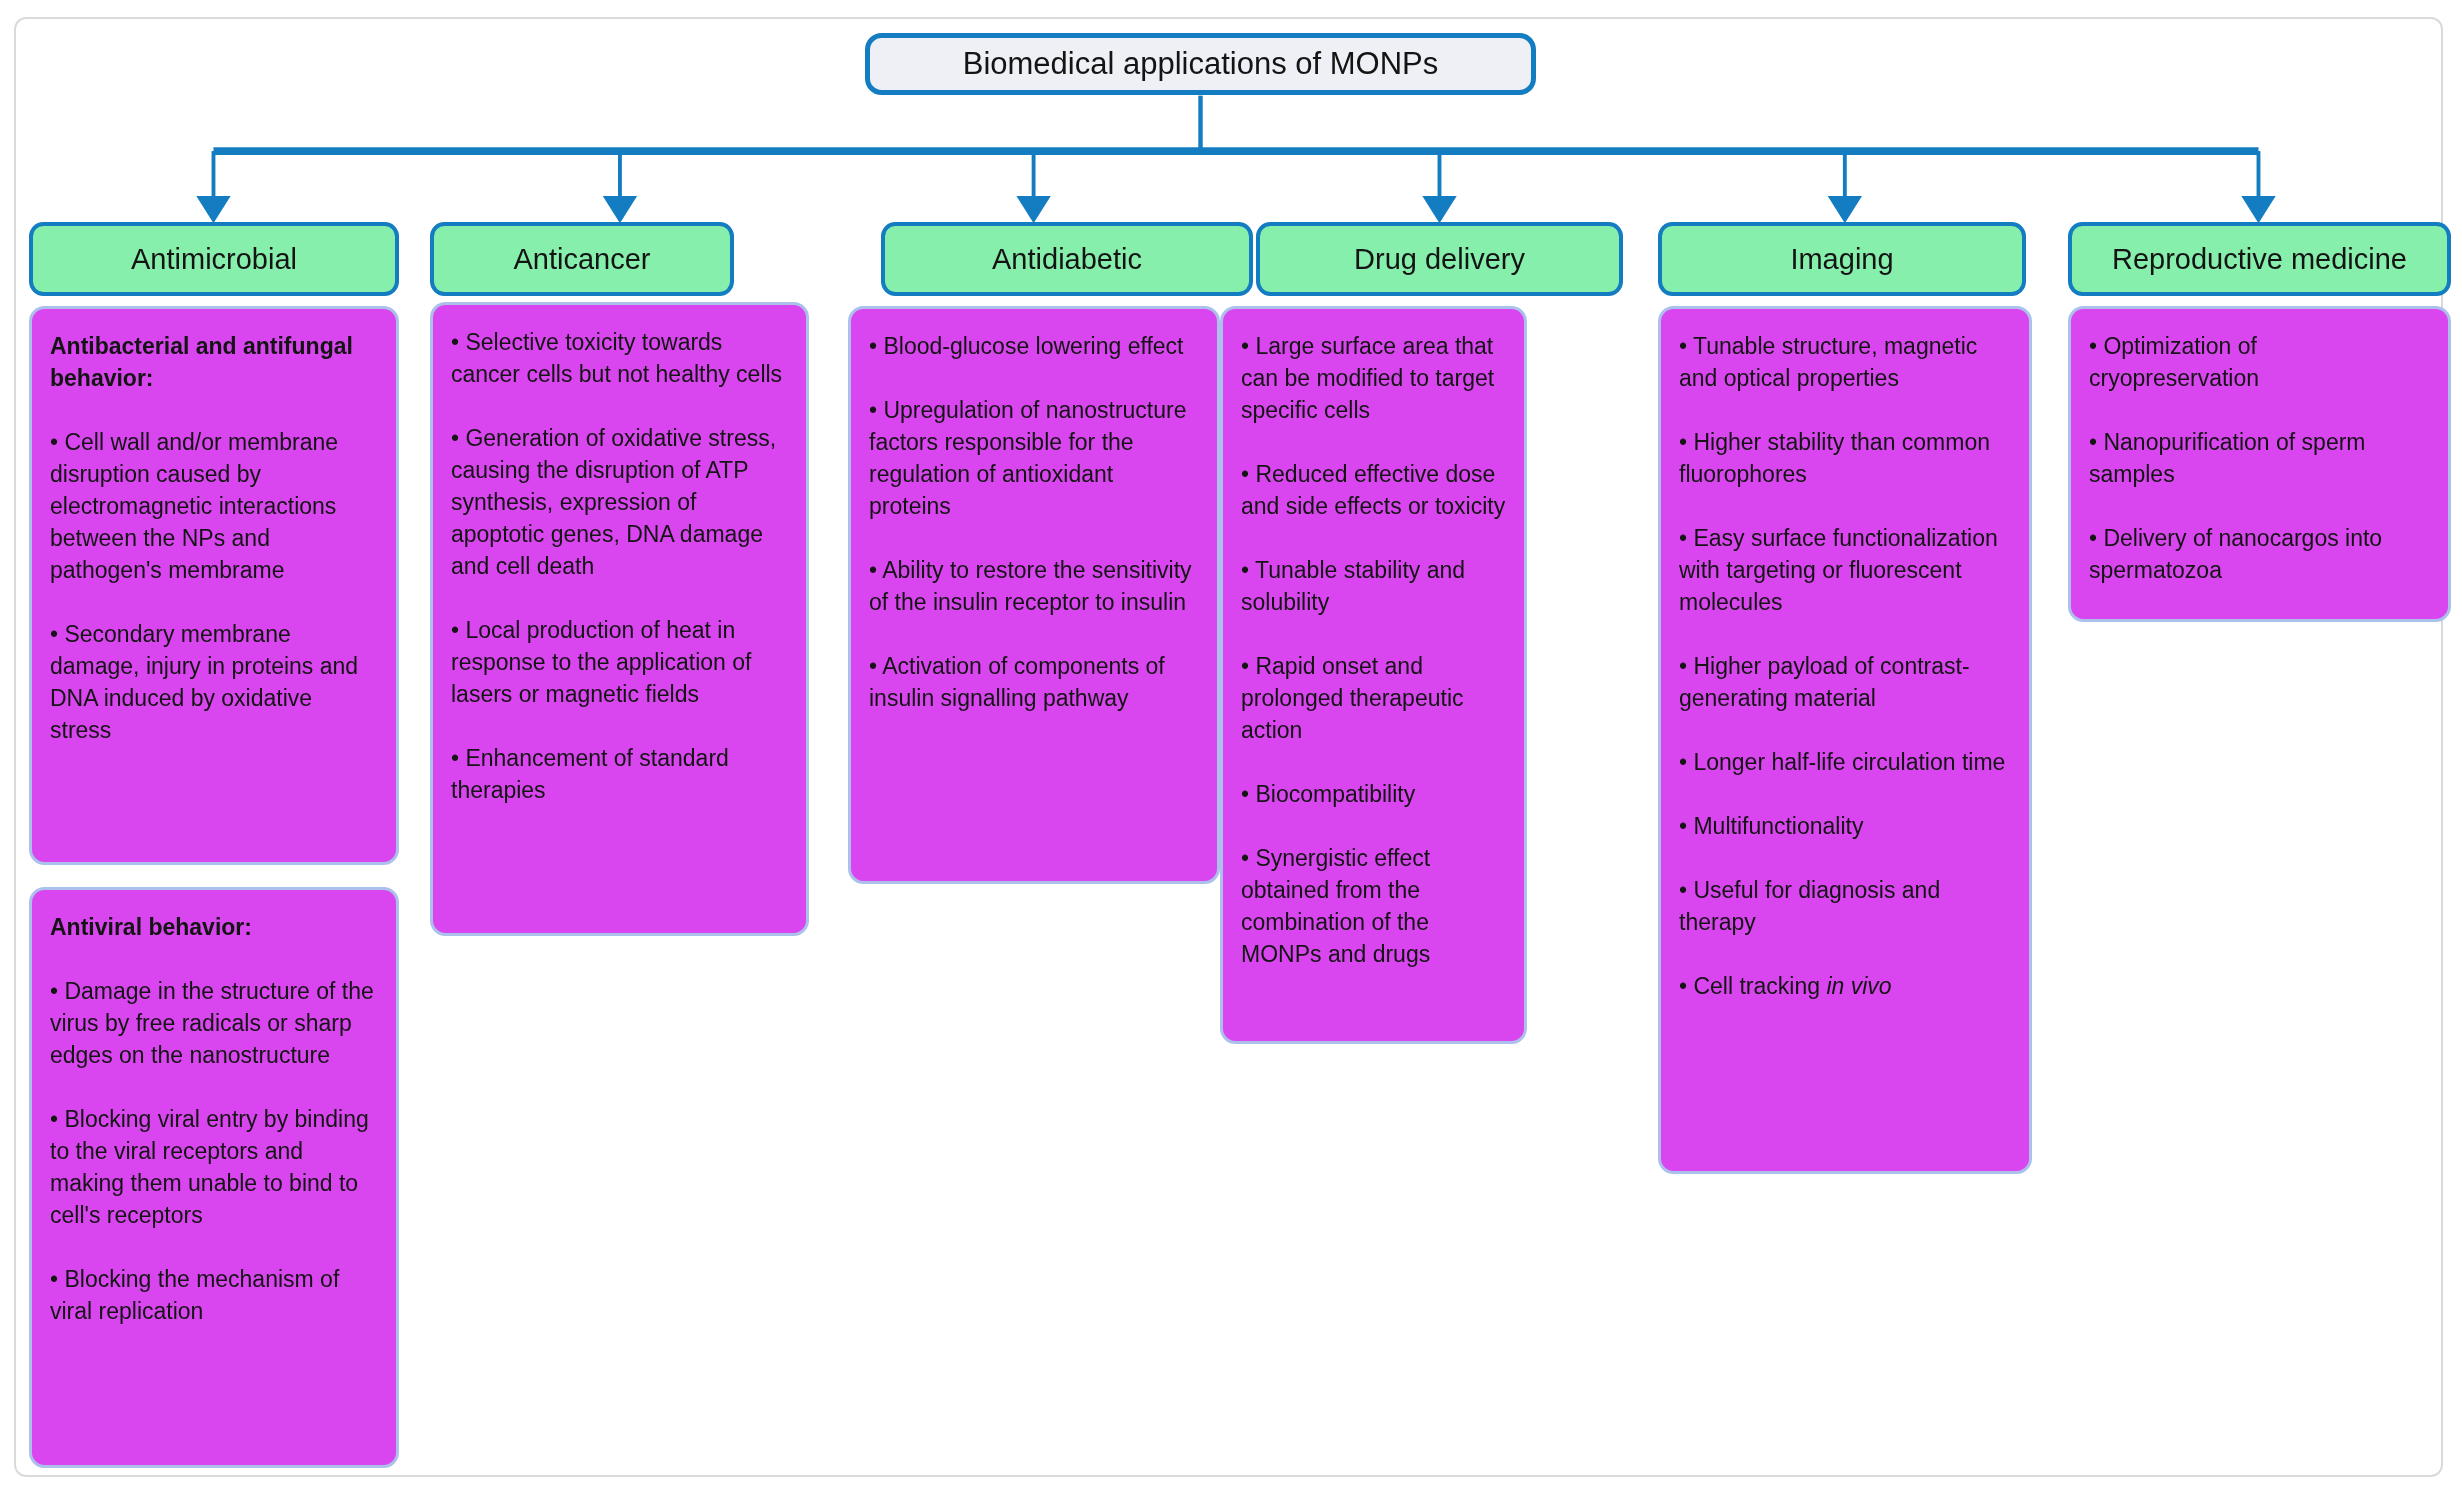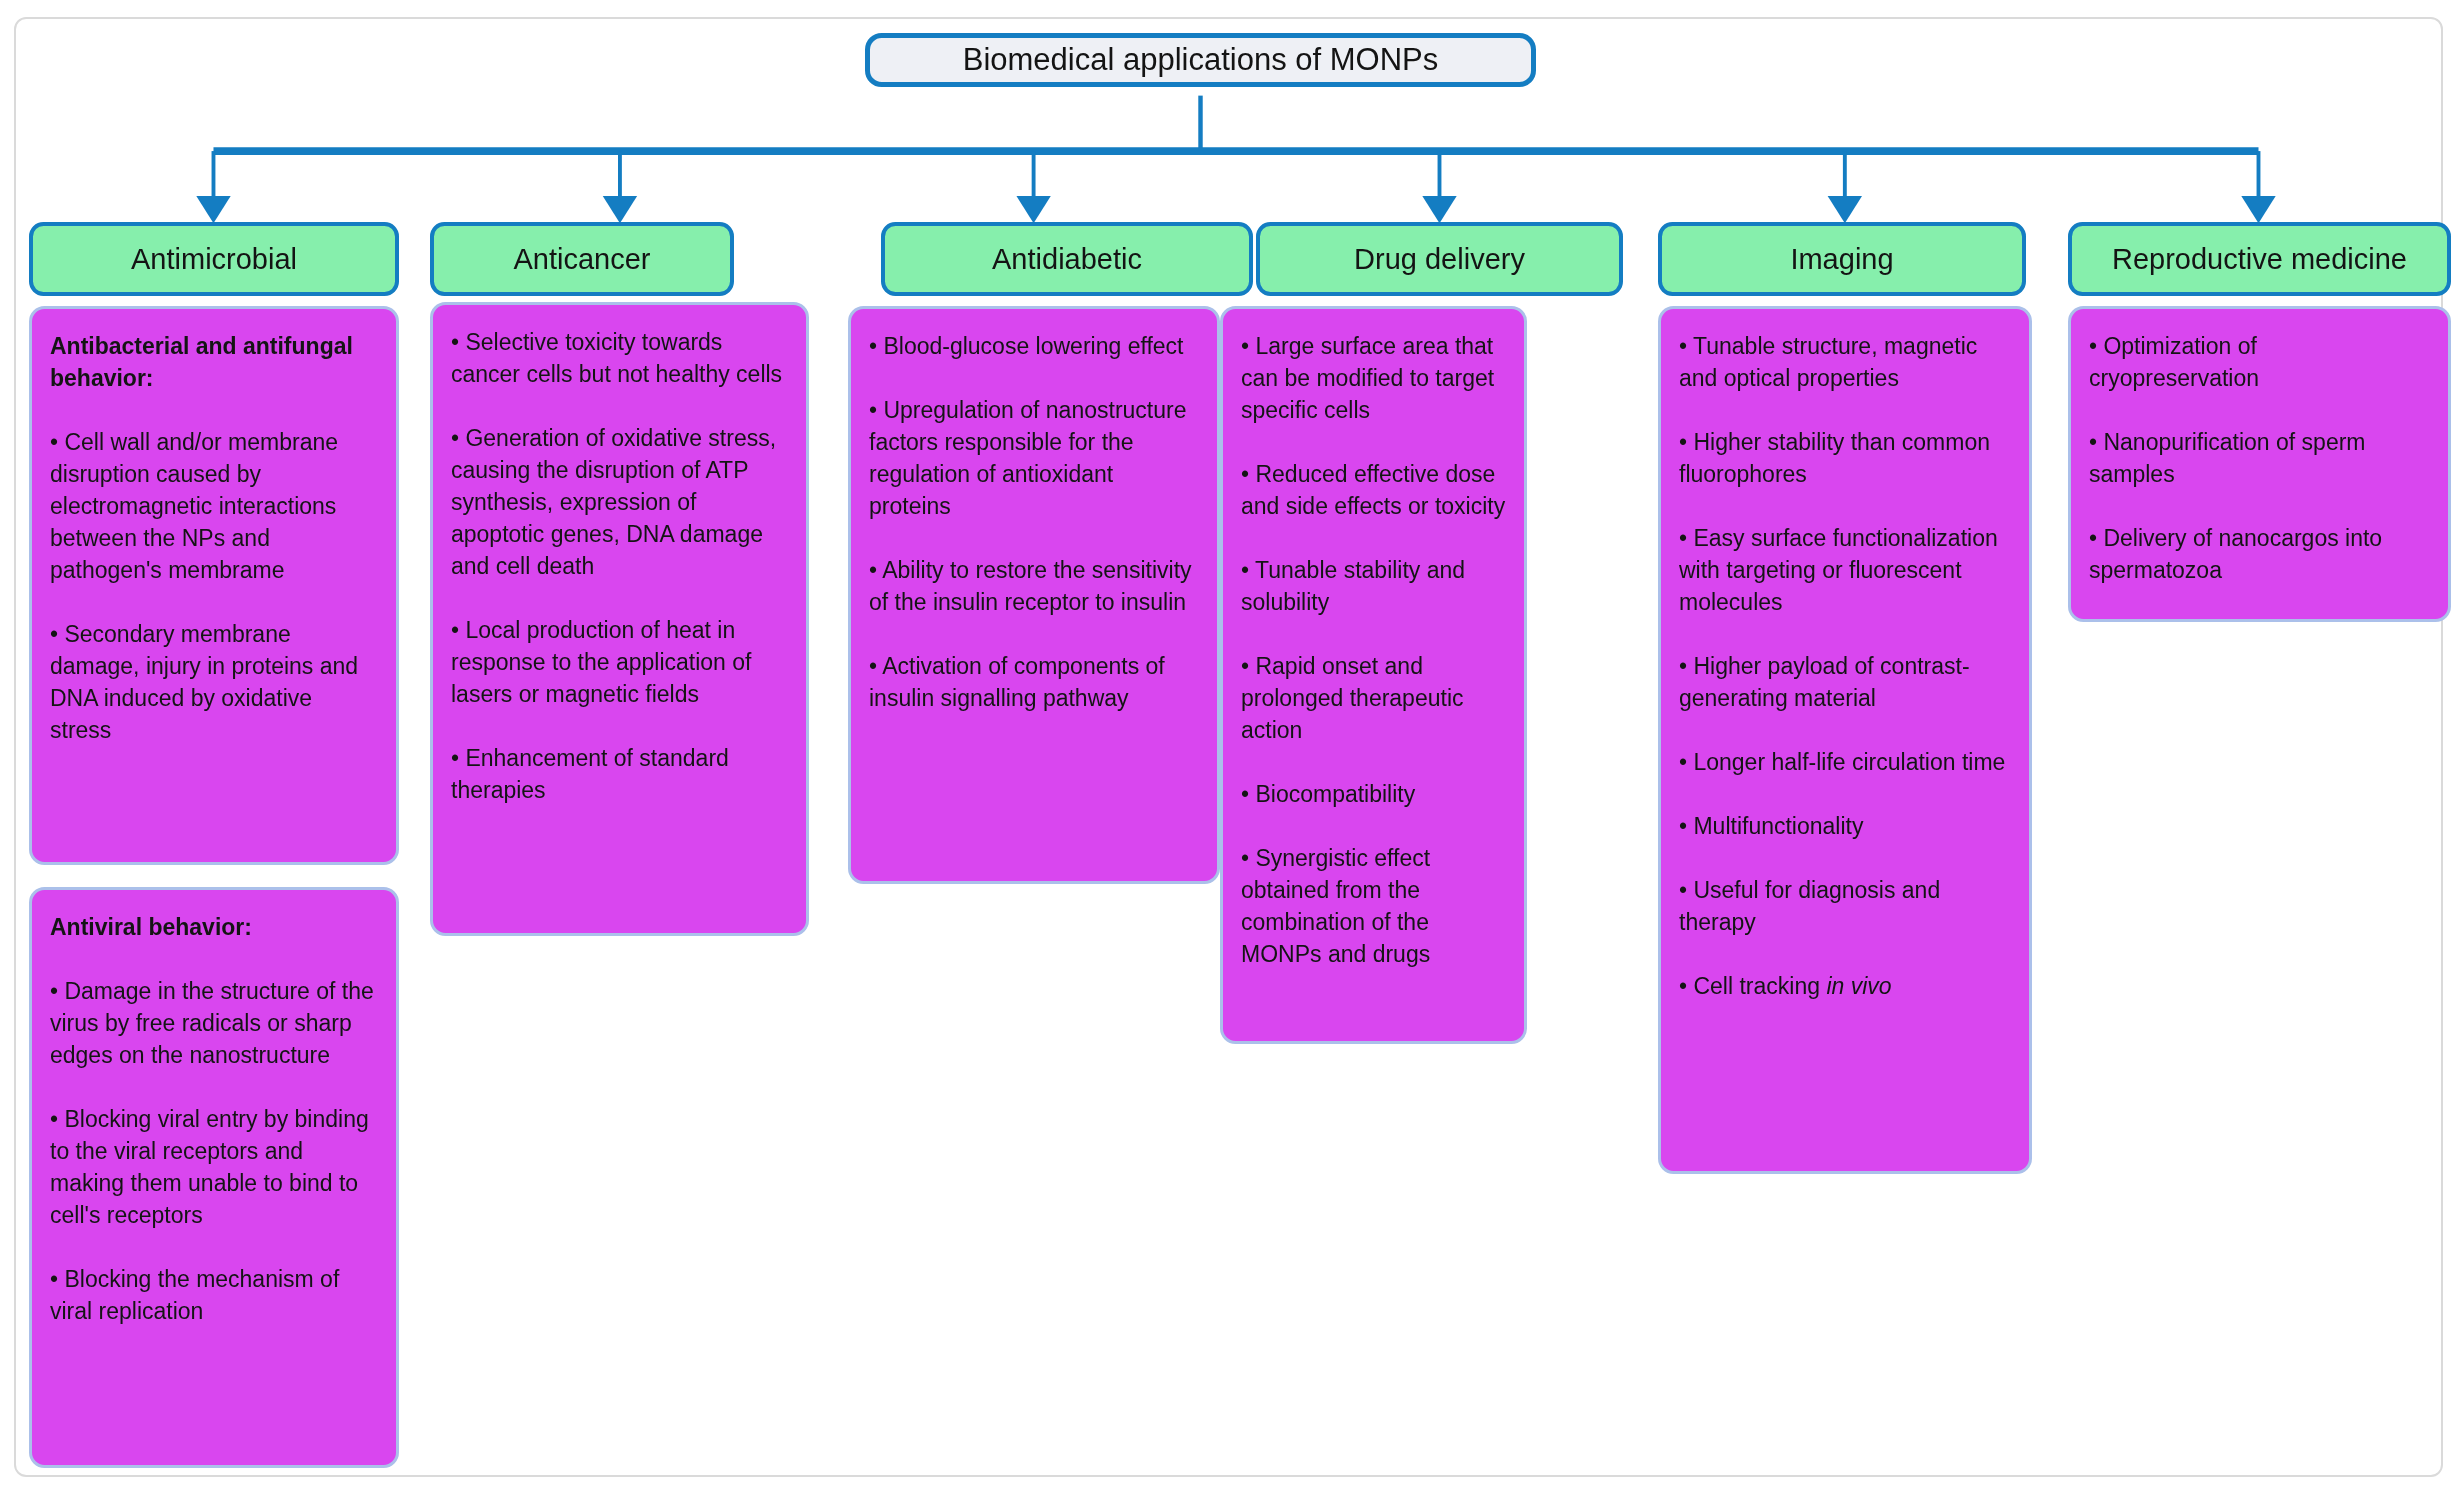--- a/index.html
+++ b/index.html
@@ -17,21 +17,21 @@
   .frame {
     position: absolute; left: 14.4px; top: 16.6px; right: 19px; bottom: 14.4px;
     border: 2.8px solid #dadada; border-radius: 12.2px;
     pointer-events: none;
   }
 
   #connectors { position: absolute; left: 0; top: 0; }
 
   .title-box {
     position: absolute;
-    left: 865px; top: 33px; width: 671px; height: 54px;
+    left: 865px; top: 33px; width: 671px; height: 62px;
     background: #eef0f5;
     border: 5.5px solid #147dc2;
     border-radius: 16.6px;
     display: flex; align-items: center; justify-content: center;
     font-size: 31px;
   }
 
   .header-box {
     position: absolute;
     height: 74px; top: 222px;

